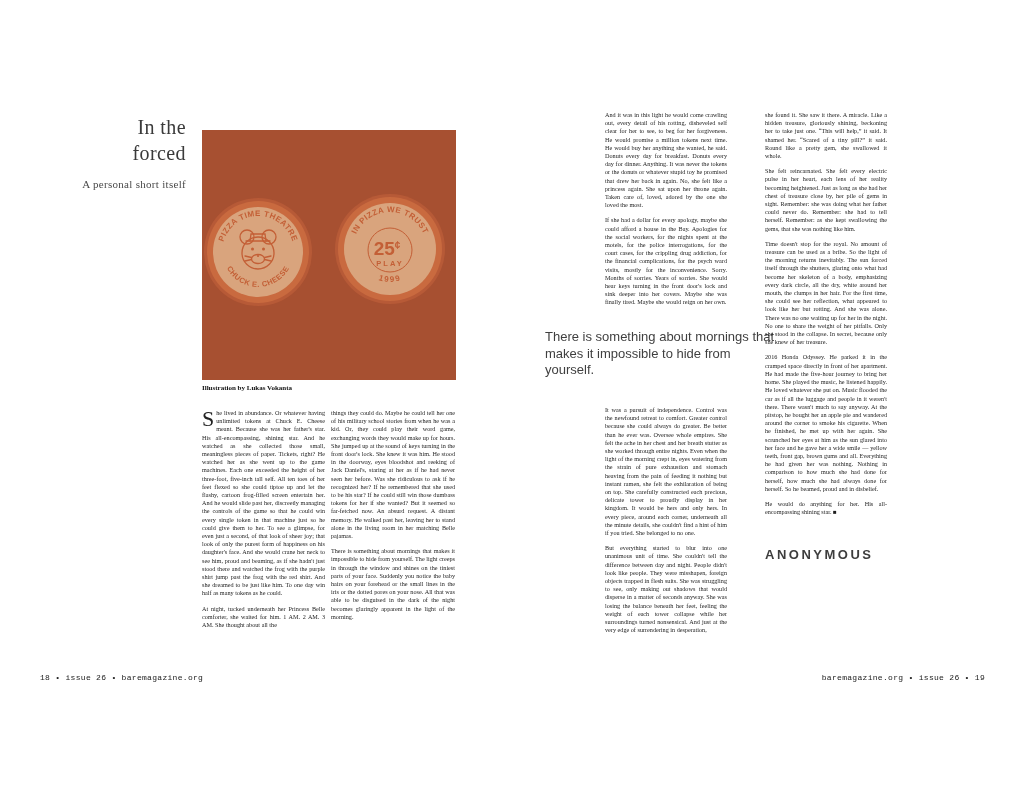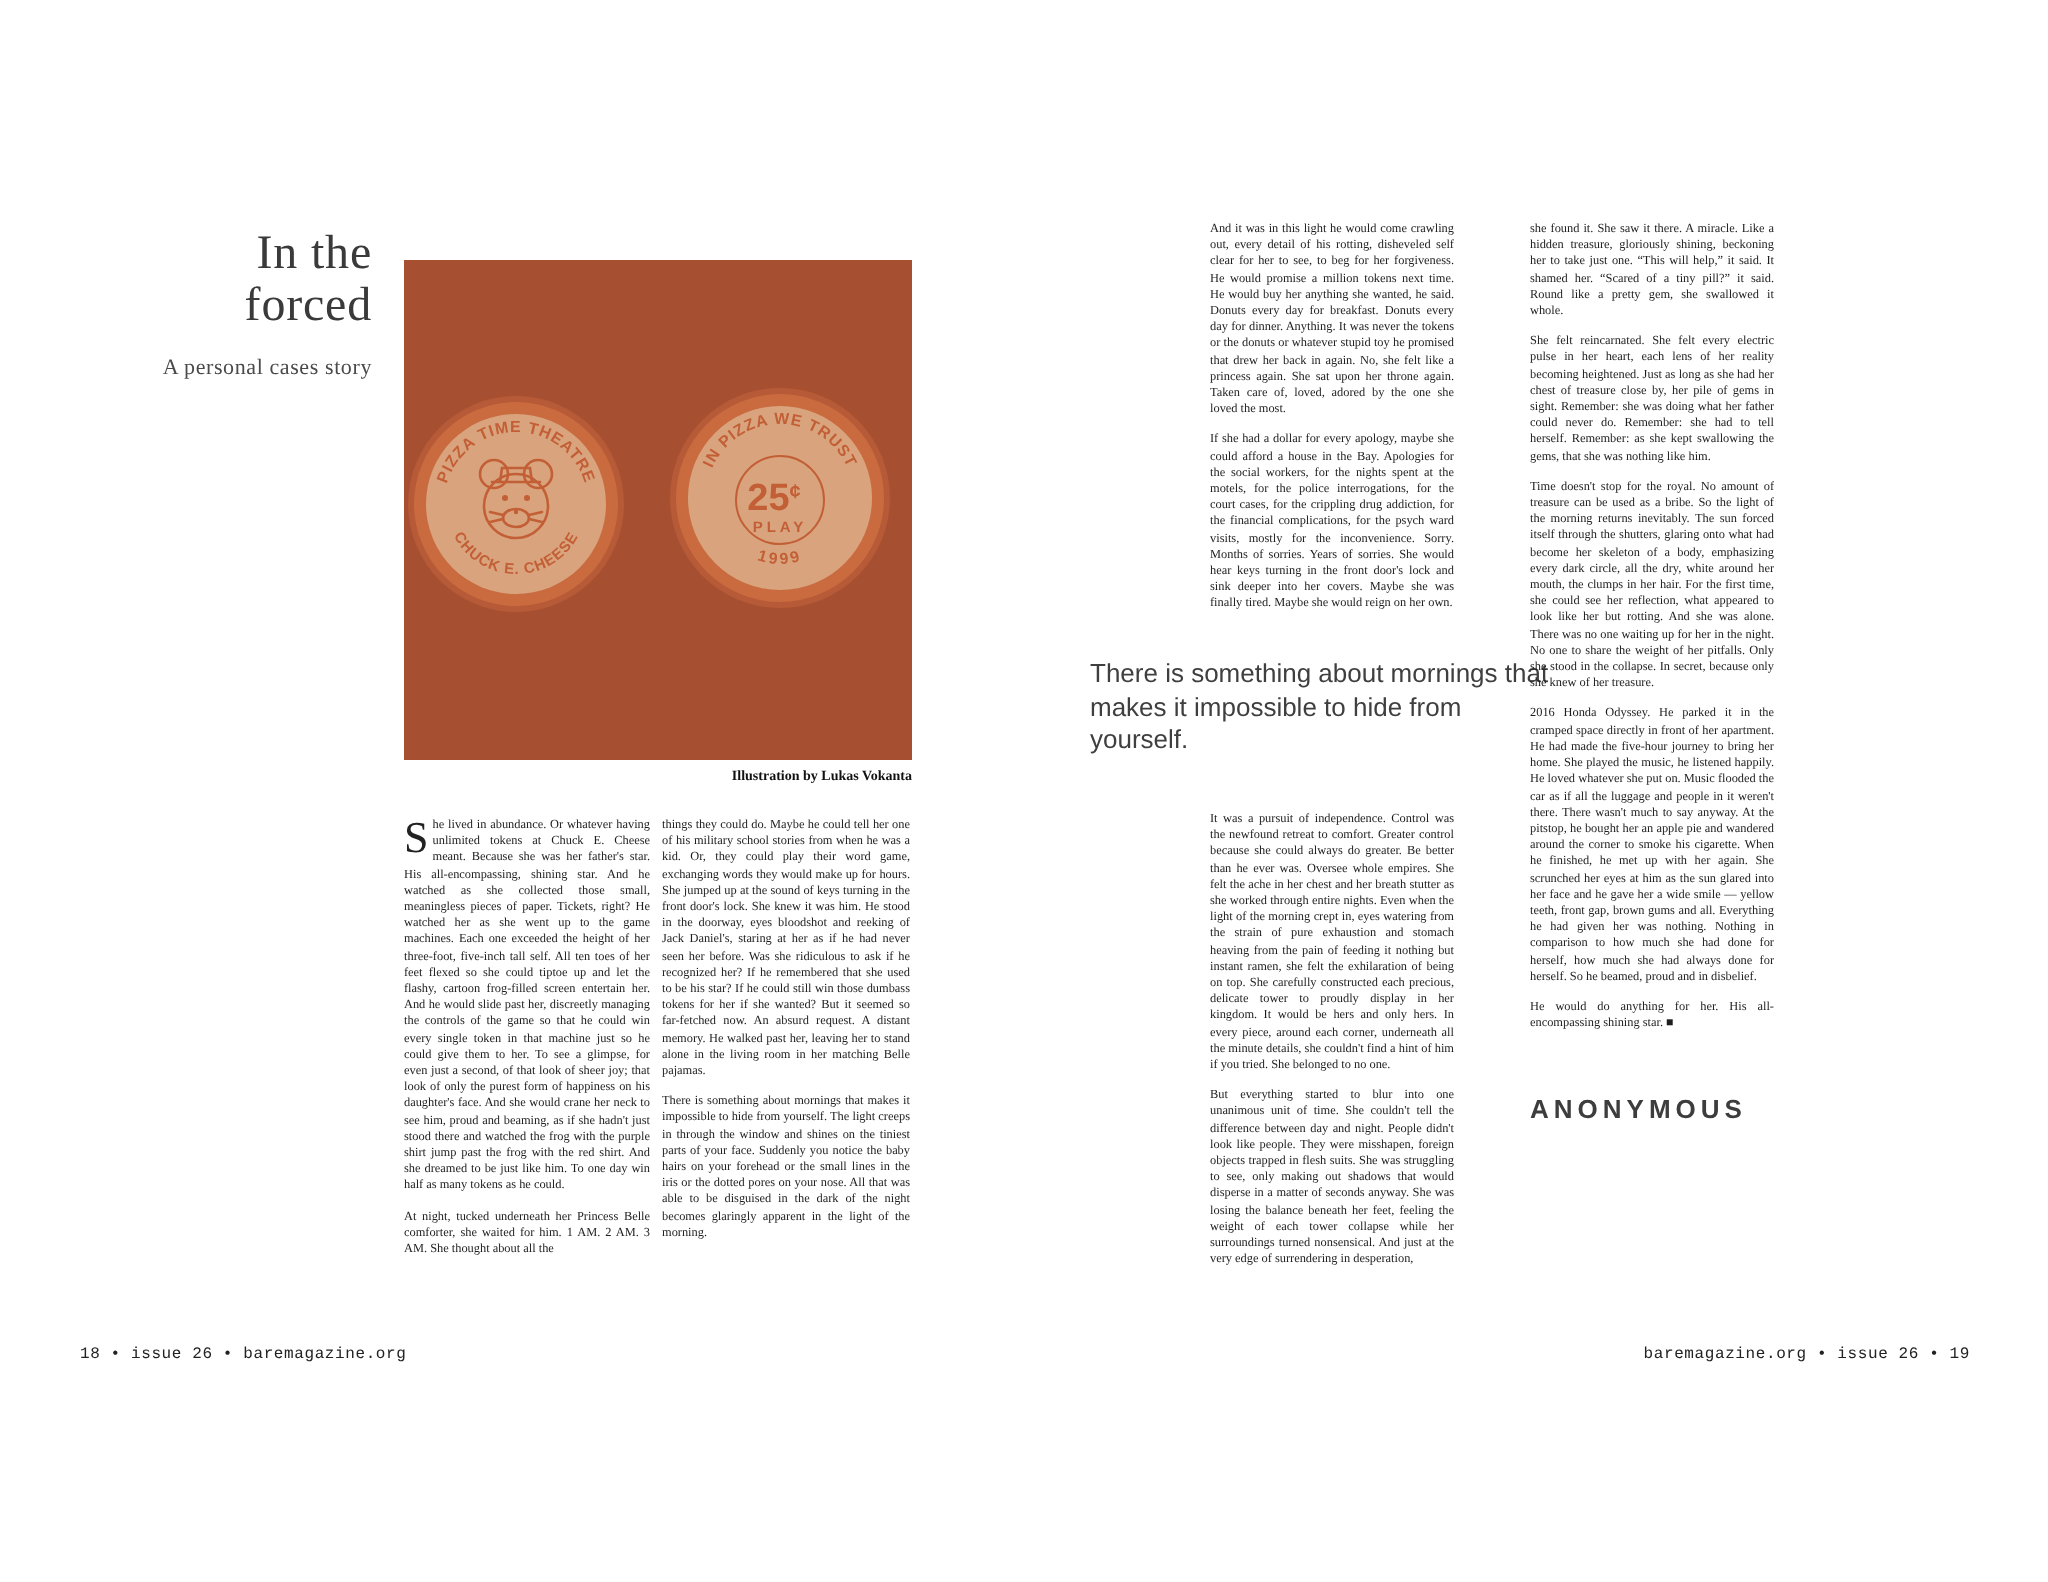--- a/index.html
+++ b/index.html
@@ -2,27 +2,27 @@
 <html><head>
 <meta charset="utf-8">
 <style>
   html,body{margin:0;padding:0;background:#e8e8e8;}
   .spread{
     position:relative;width:1024px;height:791px;background:#ffffff;
     font-family:"Liberation Serif", serif;color:#1f1f1f;overflow:hidden;margin:0 auto;
   }
   
   .title-block{position:absolute;left:16px;top:114px;width:170px;text-align:right;}
-  .title{font-size:24px;line-height:26px;color:#3a3a3a;letter-spacing:.4px;font-weight:400;}
+  .title{font-size:20px;line-height:26px;color:#3a3a3a;letter-spacing:.4px;font-weight:400;}
   .subtitle{margin-top:12px;font-size:11px;color:#4a4a4a;letter-spacing:.3px;}
   
   .illus{position:absolute;left:202px;top:130px;width:254px;height:250px;}
   .illus svg text{font-family:"Liberation Sans",sans-serif;font-weight:bold;fill:#C35F36;}
   .illus .art{stroke:#C35F36;fill:none;stroke-width:1.3;stroke-linecap:round;}
-  .credit{position:absolute;left:202px;top:384px;width:254px;text-align:right;
+  .credit{position:absolute;left:202px;top:384px;width:254px;
           font-size:7px;font-weight:bold;color:#111;}
   
   .body-col{position:absolute;font-size:6.2px;line-height:8.2px;text-align:justify;
             overflow:hidden;color:#1d1d1d;}
   .body-col p{margin:0 0 7px 0;}
   .body-col p:last-child{margin-bottom:0;}
   .dropcap{float:left;font-size:22px;line-height:17px;padding:1px 2px 0 0;color:#222;}
   #lcol1{left:202px;top:409px;width:123px;height:262px;}
   #lcol2{left:331px;top:409px;width:124px;height:262px;}
   #rcol1a{left:605px;top:111px;width:122px;height:220px;}
@@ -43,21 +43,21 @@
 </head>
 <body>
 
 <div class="spread">
 
   <div class="title-block">
     <div class="title">
       <div>In the</div>
       <div>forced</div>
     </div>
-    <div class="subtitle">A personal cases story</div>
+    <div class="subtitle">A personal short itself</div>
   </div>
 
   <div class="illus">
     <svg width="254" height="250" viewBox="0 0 254 250">
       <defs>
         <path id="arcLT" d="M 20 122 A 36 36 0 0 1 92 122"></path>
         <path id="arcLB" d="M 21 122 A 35 35 0 0 0 91 122"></path>
         <path id="arcRT" d="M 151 119 A 37 37 0 0 1 225 119"></path>
         <path id="arcRB" d="M 155 119 A 33 33 0 0 0 221 119"></path>
       </defs>

